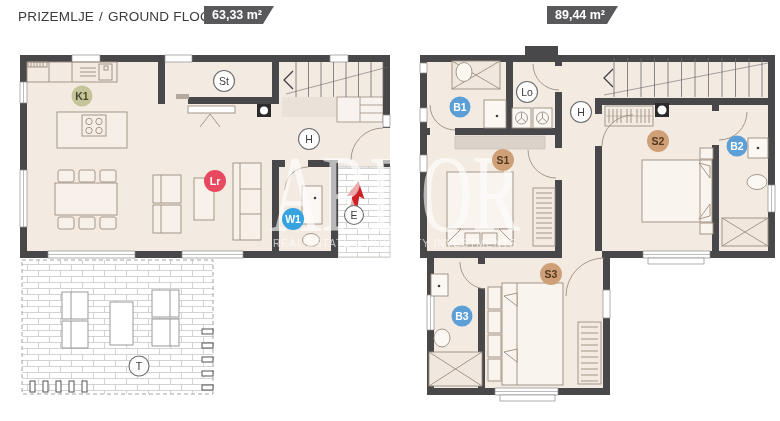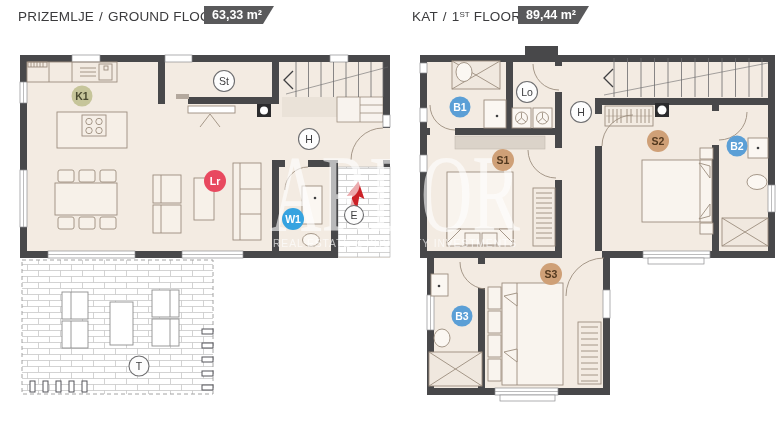--- a/index.html
+++ b/index.html
@@ -7,21 +7,21 @@
          font-family:"Liberation Sans",sans-serif}
   .plan-svg{position:absolute;left:0;top:0}
   .hdr{position:absolute;top:9px;font-size:13.5px;color:#3b3b3d;letter-spacing:.2px;white-space:nowrap}
   .hdr b{font-weight:400}
   .hdr .sep{margin:0 5px}
   .hdr sup{font-size:8px;vertical-align:4px;letter-spacing:0}
   .badge{position:absolute;top:6px;height:18px;background:#59595b;color:#ffffff;
          font-size:12.5px;font-weight:700;line-height:18px;padding-left:8px;box-sizing:border-box;
          clip-path:polygon(0 0,100% 0,calc(100% - 11px) 100%,0 100%)}
   .badge-left{left:204px;width:70px}
-  .badge-right{left:518px;width:71px}
+  .badge-right{left:547px;width:71px}
   .lbl-txt{font-family:"Liberation Sans",sans-serif;font-size:10.5px;text-anchor:middle}
   .lt-b{font-weight:700}
   .lt-r{font-weight:400}
   .wm-title{font-family:"Liberation Serif",serif;fill:#ffffff;opacity:.62}
   .wm-sub{font-family:"Liberation Sans",sans-serif;fill:#ffffff;opacity:.66;letter-spacing:1px}
 </style>
 </head>
 <body>
 
 <div class="stage">
@@ -504,20 +504,17 @@
   </g>
 </svg>
 
 <div class="hdr" style="left:18px">
   <b>PRIZEMLJE</b><span class="sep">/</span><span>GROUND FLOOR</span>
 </div>
 <div class="badge badge-left">
   <span>63,33 m²</span>
 </div>
 
-<div class="hdr" style="left:412px">
-  <b>KAT</b><span class="sep">/</span><span>1</span><sup>ST</sup>&nbsp;<span>FLOOR</span>
-</div>
 <div class="badge badge-right">
   <span>89,44 m²</span>
 </div>
 
 </div>
 
 </body></html>

